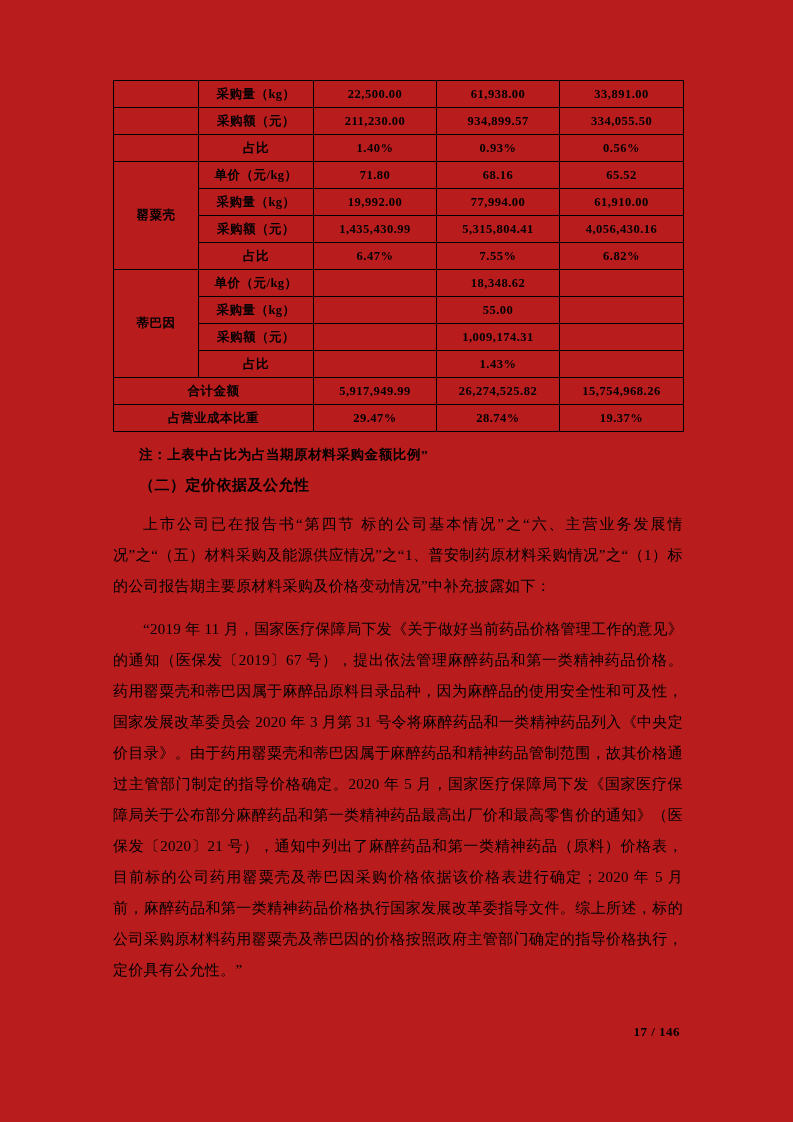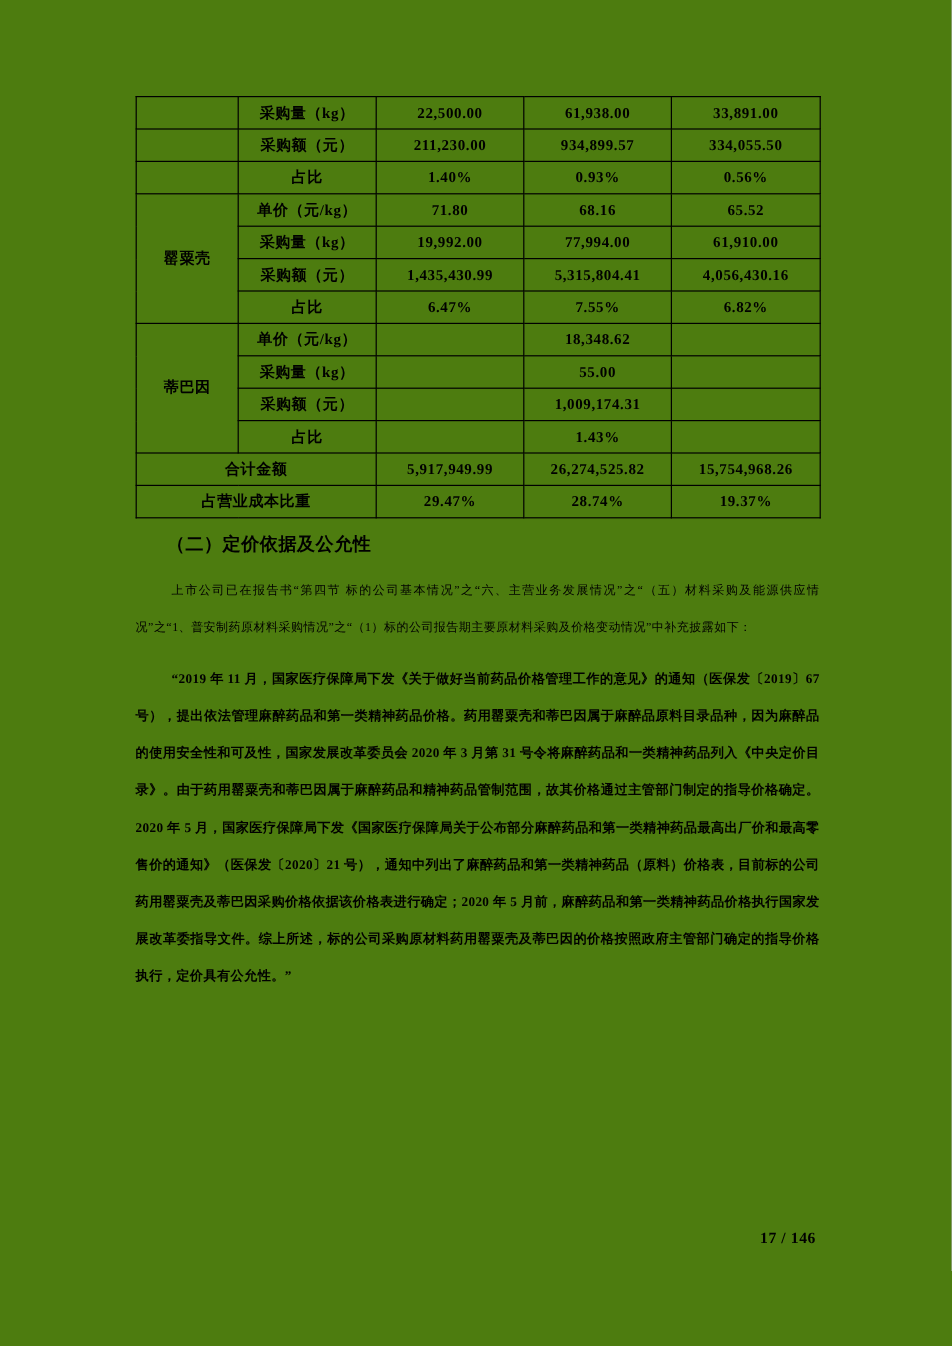--- a/index.html
+++ b/index.html
@@ -3,21 +3,21 @@
 <meta charset="utf-8">
 <style>
   html, body {
     margin: 0;
     padding: 0;
     background: #b8b8b8;
   }
   .page {
     width: 793px;
     height: 1122px;
-    background: #4d7c0f;
+    background: #b91c1c;
     position: relative;
     box-sizing: border-box;
     font-family: "Liberation Serif", "DejaVu Serif", serif;
     color: #000;
     overflow: hidden;
   }
   .content {
     position: absolute;
     left: 113px;
     top: 80px;
@@ -72,34 +72,34 @@
 
   h3.heading {
     font-size: 15px;
     font-weight: bold;
     margin: 12px 0 14px 0;
     padding-left: 26px;
     letter-spacing: 0.5px;
   }
 
   p.para {
-    font-size: 10px;
+    font-size: 15px;
     line-height: 31px;
     margin: 0 0 12px 0;
     text-indent: 30px;
     text-align: justify;
     letter-spacing: 0.4px;
   }
   p.quote {
-    font-size: 11px;
+    font-size: 15px;
     line-height: 31px;
     margin: 12px 0 12px 0;
     text-indent: 30px;
     text-align: justify;
-    font-weight: bold;
+    font-weight: normal;
     letter-spacing: 0.3px;
   }
 
   .pagenum {
     position: absolute;
     right: 113px;
     bottom: 82px;
     font-size: 13px;
     font-weight: bold;
     letter-spacing: 0.5px;
@@ -202,20 +202,21 @@
         </tr>
         <tr>
           <td class="sum-label" colspan="2">占营业成本比重</td>
           <td class="num">29.47%</td>
           <td class="num">28.74%</td>
           <td class="num">19.37%</td>
         </tr>
       </tbody>
     </table>
 
+    <div class="note">注：上表中占比为占当期原材料采购金额比例”</div>
 
     <h3 class="heading">（二）定价依据及公允性</h3>
 
     <p class="para">上市公司已在报告书“第四节 标的公司基本情况”之“六、主营业务发展情况”之“（五）材料采购及能源供应情况”之“1、普安制药原材料采购情况”之“（1）标的公司报告期主要原材料采购及价格变动情况”中补充披露如下：</p>
 
     <p class="quote">“2019 年 11 月，国家医疗保障局下发《关于做好当前药品价格管理工作的意见》的通知（医保发〔2019〕67 号），提出依法管理麻醉药品和第一类精神药品价格。药用罂粟壳和蒂巴因属于麻醉品原料目录品种，因为麻醉品的使用安全性和可及性，国家发展改革委员会 2020 年 3 月第 31 号令将麻醉药品和一类精神药品列入《中央定价目录》。由于药用罂粟壳和蒂巴因属于麻醉药品和精神药品管制范围，故其价格通过主管部门制定的指导价格确定。2020 年 5 月，国家医疗保障局下发《国家医疗保障局关于公布部分麻醉药品和第一类精神药品最高出厂价和最高零售价的通知》（医保发〔2020〕21 号），通知中列出了麻醉药品和第一类精神药品（原料）价格表，目前标的公司药用罂粟壳及蒂巴因采购价格依据该价格表进行确定；2020 年 5 月前，麻醉药品和第一类精神药品价格执行国家发展改革委指导文件。综上所述，标的公司采购原材料药用罂粟壳及蒂巴因的价格按照政府主管部门确定的指导价格执行，定价具有公允性。”</p>
 
   </div>
 
   <div class="pagenum">17 / 146</div>

